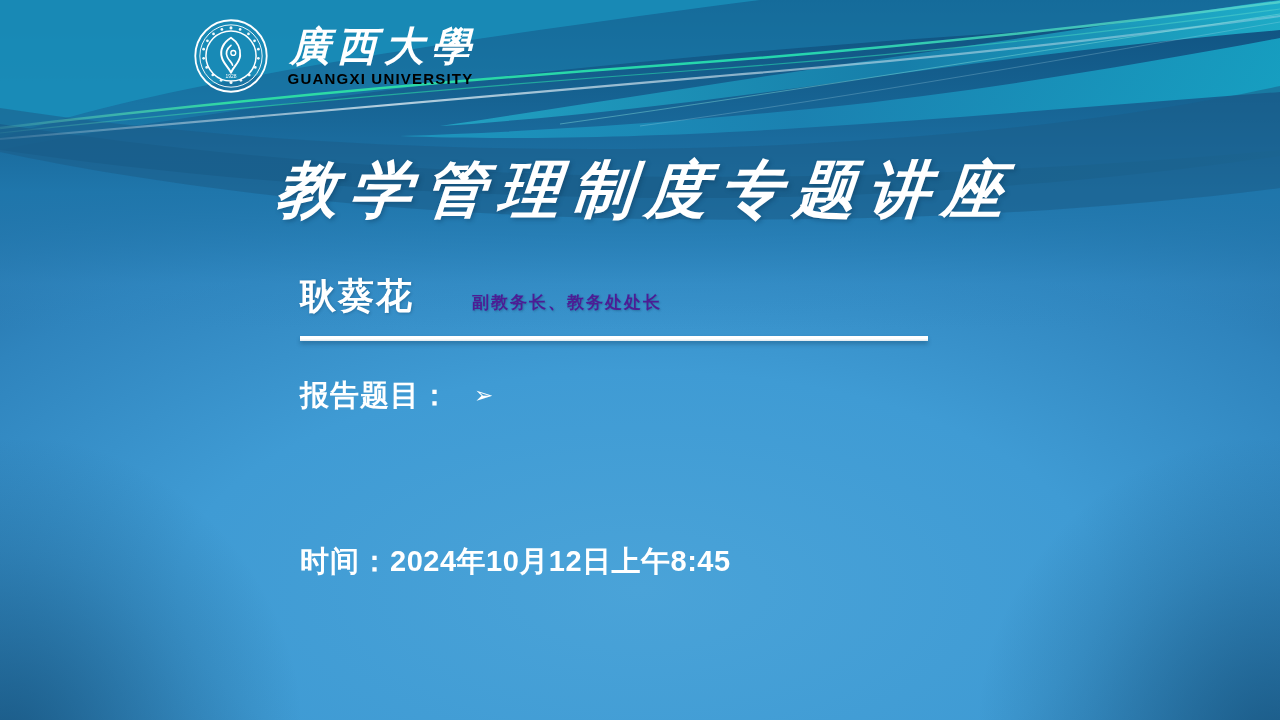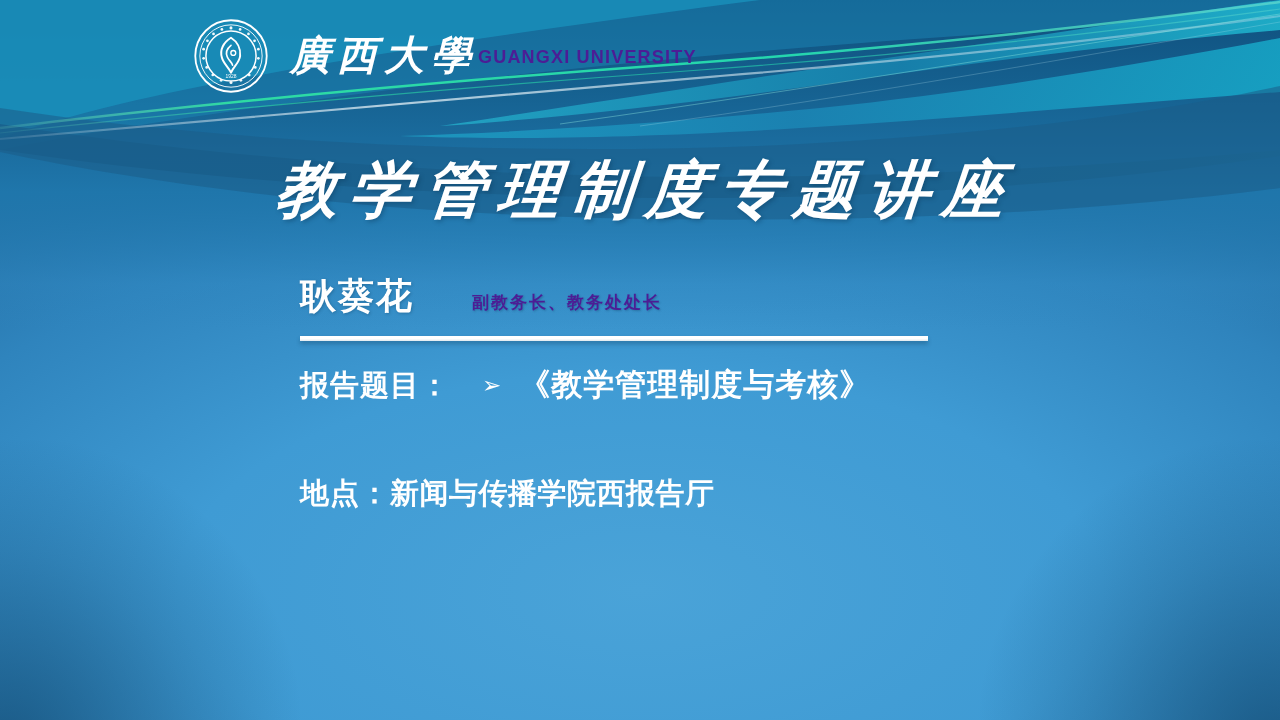--- a/index.html
+++ b/index.html
@@ -54,37 +54,37 @@
   
   .logo-block {
     position: absolute;
     left: 193px;
     top: 18px;
     display: flex;
     align-items: center;
     gap: 14px;
   }
   .logo-emblem { width: 76px; height: 76px; display: block; }
-  .logo-words { display: flex; flex-direction: row; align-items: center; }
+  .logo-words { display: flex; flex-direction: column; align-items: center; }
   .logo-cn {
     font-family: "Liberation Serif", serif;
     font-size: 40px;
     font-weight: 700;
     color: #ffffff;
     letter-spacing: 7px;
     line-height: 1.05;
     text-indent: 7px;
     font-style: italic;
     white-space: nowrap;
   }
   .logo-en {
     font-family: "Liberation Sans", sans-serif;
-    font-size: 18px;
-    font-weight: 700;
-    color: #4c1d95;
+    font-size: 15px;
+    font-weight: 700;
+    color: #000000;
     letter-spacing: 1.2px;
     margin-top: 2px;
     white-space: nowrap;
   }
 
   
   .main-title {
     position: absolute;
     left: 0; right: 0;
     top: 148px;
@@ -140,21 +140,21 @@
 
   
   .row {
     position: absolute;
     left: 300px;
     display: flex;
     align-items: baseline;
     white-space: nowrap;
     color: #ffffff;
   }
-  .row-topic { top: 364px; gap: 8px; }
+  .row-topic { top: 376px; }
   .row-place { top: 474px; }
   .row-time  { top: 542px; }
 
   .label {
     font-family: "Liberation Sans", sans-serif;
     font-size: 29px;
     font-weight: 700;
     letter-spacing: 1px;
   }
   .bullet-arrow {
@@ -281,22 +281,21 @@
 
   <div class="presenter-row">
     <span class="presenter-name">耿葵花</span>
     <span class="presenter-role">副教务长、教务处处长</span>
   </div>
   <div class="rule"></div>
 
   <div class="row row-topic">
     <span class="label">报告题目：</span>
     <span class="bullet-arrow">➢</span>
-    <span class="topic-text">《教学管理制度与考核》</span>
   </div>
 
-  <div class="row row-place">
-    <span class="label">地点：</span>
-    <span class="value">新闻与传播学院西报告厅</span>
+
+  <div class="row row-time">
+    <span class="label">时间：</span>
+    <span class="value">2024年10月12日上午8:45</span>
   </div>
 
-
 </div>
 
 </body></html>

